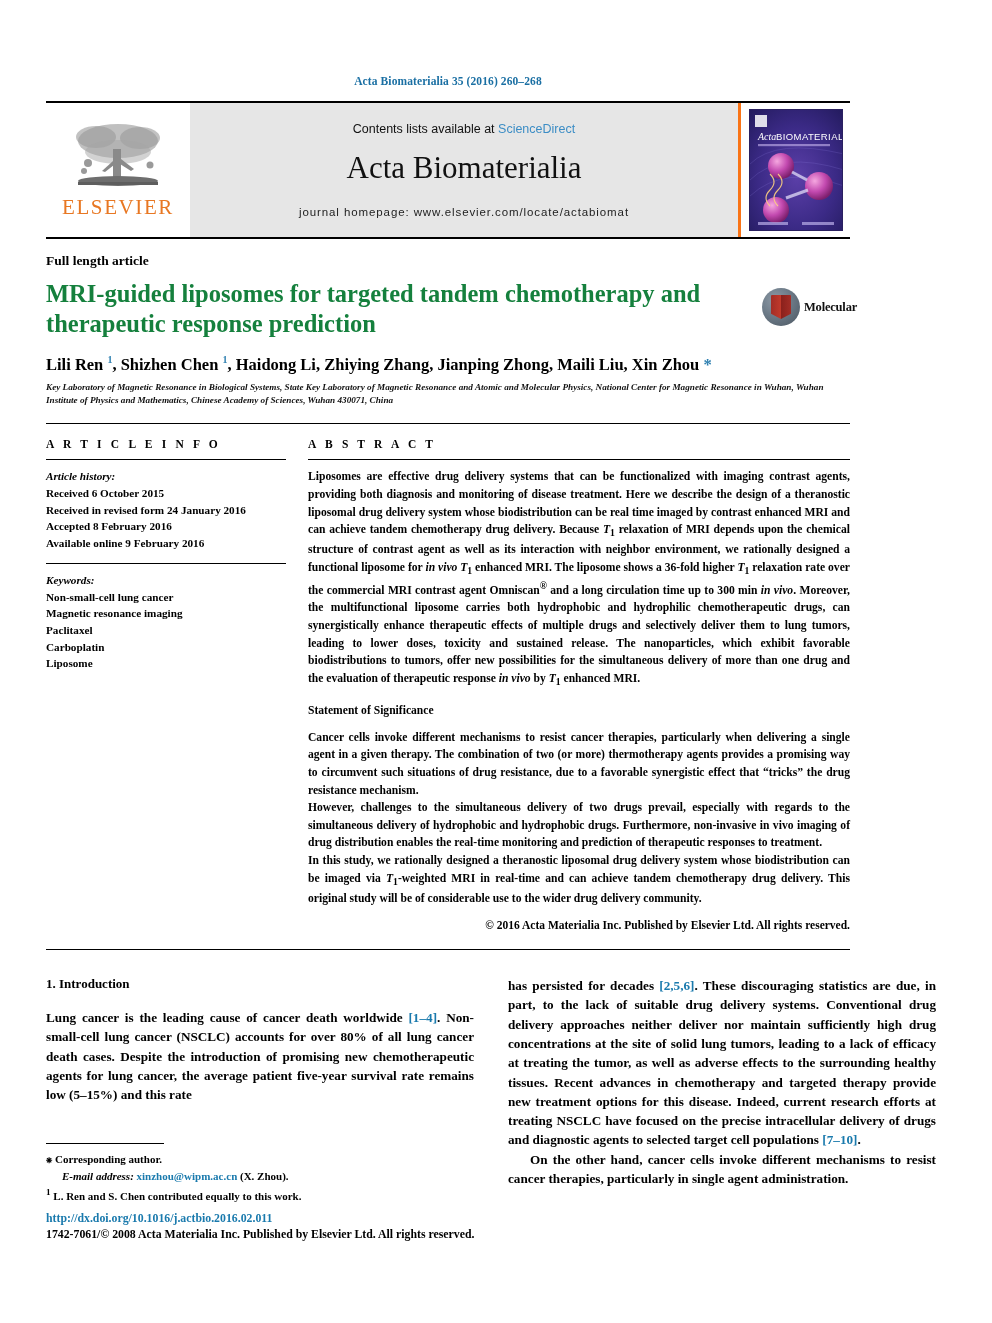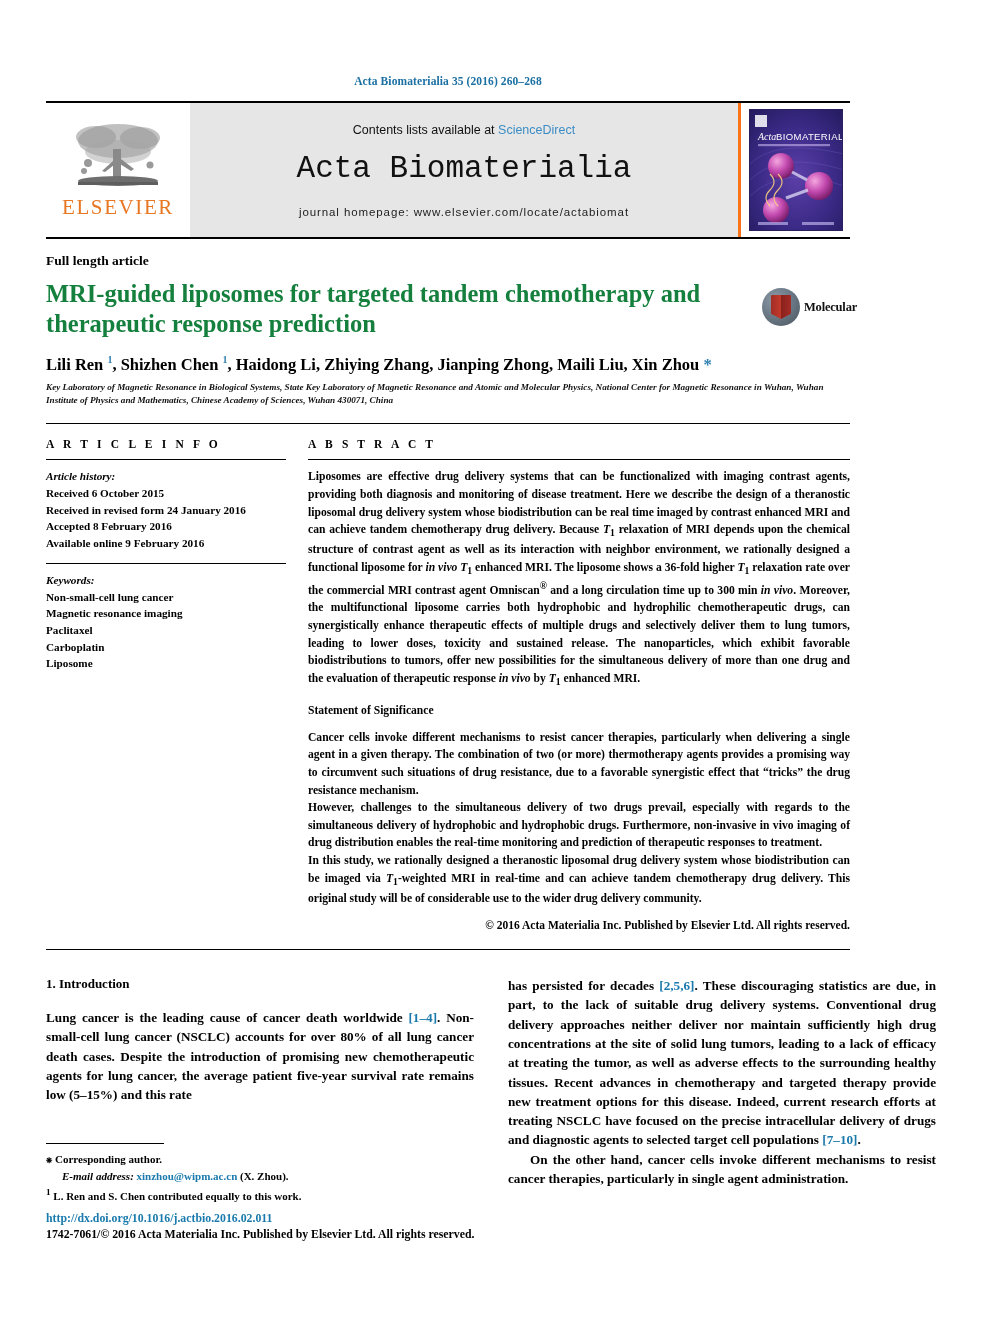--- a/index.html
+++ b/index.html
@@ -63,21 +63,21 @@
     padding: 6px 0;
   }
   .contents-line {
     font-family: "Liberation Sans", sans-serif;
     font-size: 12.5px;
     color: #111;
     margin-bottom: 14px;
   }
   .contents-line .sd { color: #3c8dc5; }
   .journal-title {
-    font-family: Liberation Mono, monospace;
+    font-family: Liberation Serif, serif;
     font-size: 31px;
     color: #111;
     margin-bottom: 20px;
   }
   .homepage {
     font-family: "Liberation Sans", sans-serif;
     font-size: 11.5px;
     letter-spacing: 0.9px;
     color: #222;
   }
@@ -447,16 +447,16 @@
       <span>(X. Zhou).</span>
     </div>
     <div class="fn">
       <sup>1</sup>
       <span>L. Ren and S. Chen contributed equally to this work.</span>
     </div>
   </div>
 
   <div class="colophon">
     <div class="doi">http://dx.doi.org/10.1016/j.actbio.2016.02.011</div>
-    <div class="issn">1742-7061/© 2016 Acta Materialia Inc. Published by Elsevier Ltd. All rights reserved.</div>
+    <div class="issn">1742-7061/© 2008 Acta Materialia Inc. Published by Elsevier Ltd. All rights reserved.</div>
   </div>
 
 </div>
 
 </body></html>

